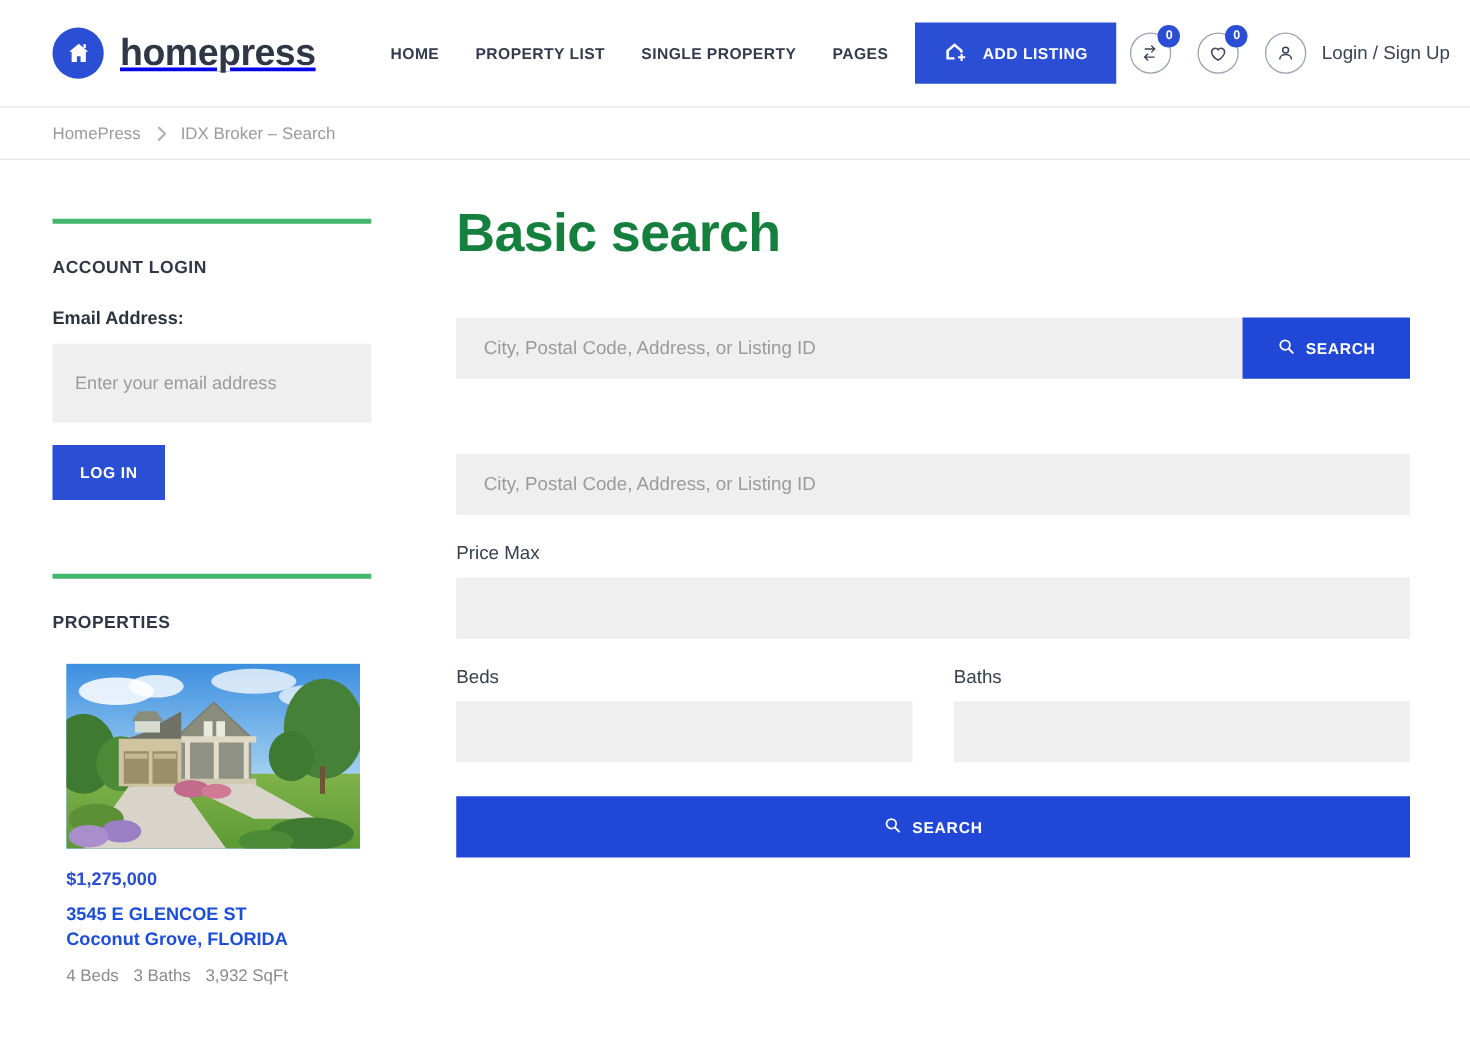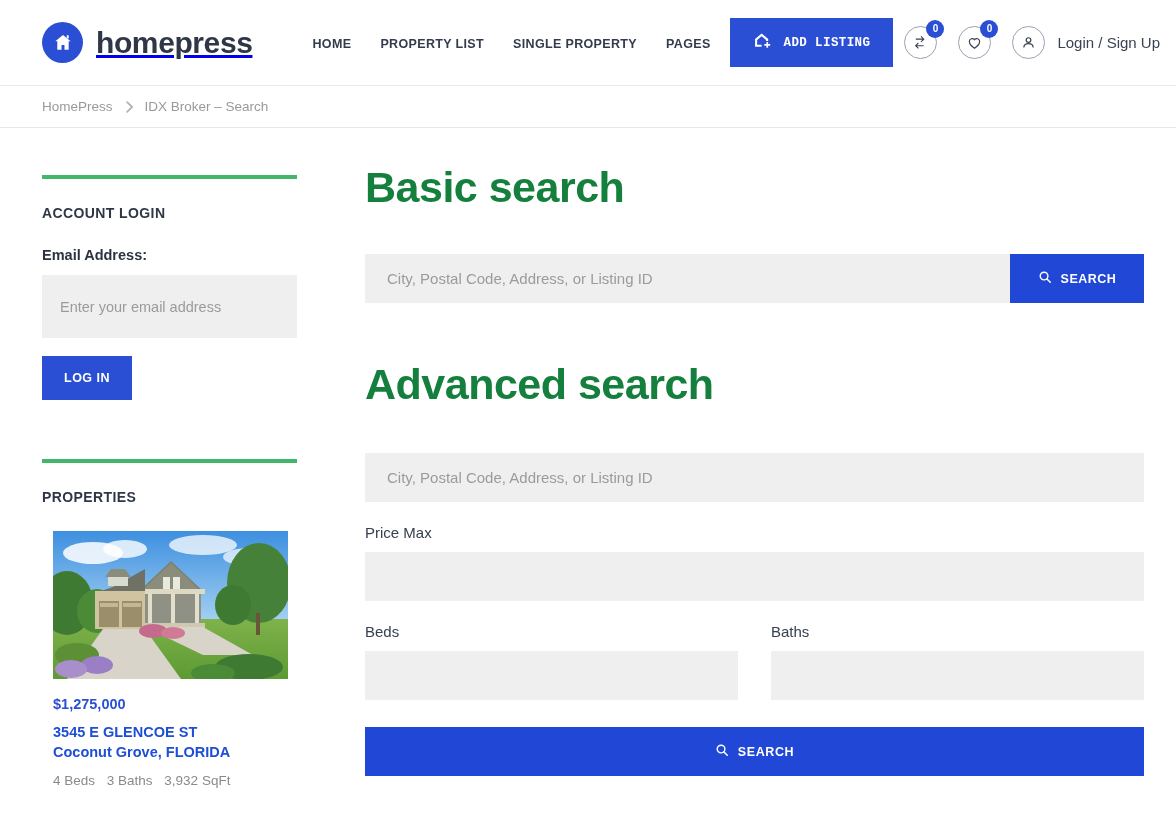--- a/index.html
+++ b/index.html
@@ -71,21 +71,20 @@
     display: flex;
     align-items: center;
     gap: 11px;
     padding: 0 23px 0 22px;
     border: none;
     cursor: pointer;
     font-size: 12.5px;
     font-weight: 700;
     letter-spacing: 0.4px;
     margin-right: 11px;
-    font-family: Liberation Mono, monospace;
   }
   .icon-circle {
     width: 33px; height: 33px;
     border-radius: 50%;
     border: 1.4px solid #9aa1ae;
     display: flex; align-items: center; justify-content: center;
     position: relative;
     background: #fff;
   }
   .badge {
@@ -130,21 +129,21 @@
   }
   .crumb-sep {
     margin: 0 11px 0 12px;
     display: inline-flex;
     align-items: center;
   }
 
   
   .page {
     display: flex;
-    padding: 0 0 0 42px;
+    padding: 0 16px 0 42px;
     margin-top: 0;
   }
   .sidebar {
     width: 255px;
     flex: 0 0 255px;
     padding-top: 47px;
   }
   .content {
     flex: 1;
     padding-left: 68px;
@@ -521,21 +520,20 @@
               <circle cx="10.4" cy="10.4" r="6.6" fill="none" stroke="#fff" stroke-width="2.4"></circle>
               <path d="M15.4 15.4 21 21" stroke="#fff" stroke-width="2.6" stroke-linecap="round"></path>
             </svg>
           </span>
           <span>SEARCH</span>
         </button>
       </div>
     </section>
 
     <section class="adv-wrap">
-      <h1 class="sec-title">Advanced search</h1>
 
       <input class="adv-input" type="text" placeholder="City, Postal Code, Address, or Listing ID" style="">
 
       <div class="adv-label">Price Max</div>
       <select class="adv-select"></select>
 
       <div class="two-col">
         <div>
           <div class="adv-label">Beds</div>
           <select class="adv-select"></select>

